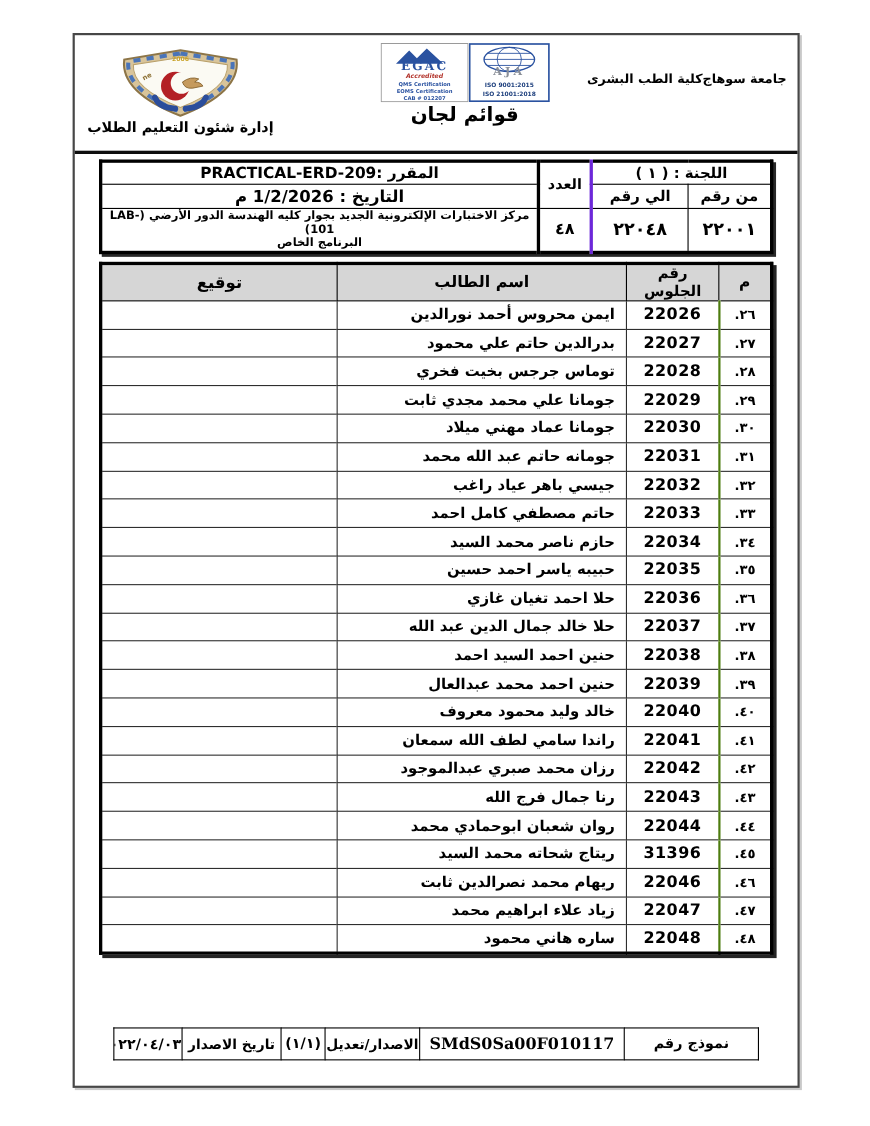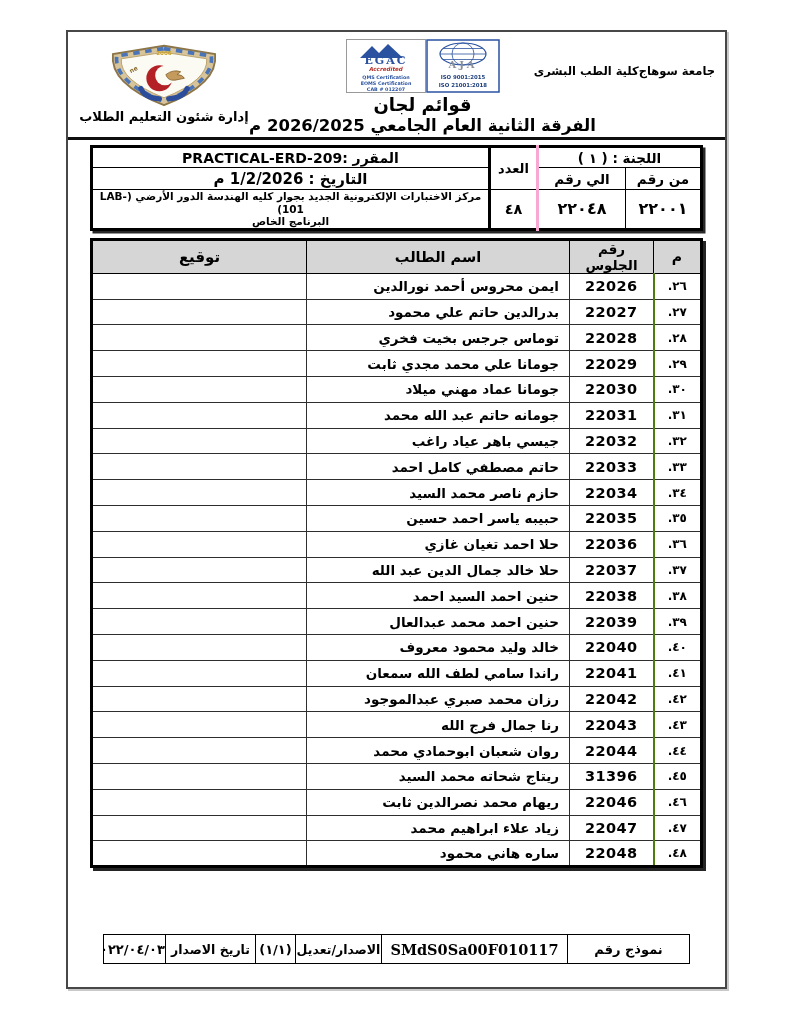--- a/index.html
+++ b/index.html
@@ -40,21 +40,21 @@
     border: 3px solid #000;
     box-shadow: 2.5px 2.5px 0 0 #282828;
   }
   .info-table td {
     border: 1.2px solid #000;
     text-align: center; font-weight: bold; overflow: hidden; white-space: nowrap;
   }
   td.committee { font-size: 13.5px; height: 21px; }
   td.range-label { font-size: 13.5px; height: 22px; }
   td.range-val { font-size: 16px; height: 27px; letter-spacing: 1px; }
-  td.cnt-label, td.cnt-val { border-right: 3px solid #f9a8d4; border-left: 3px solid #000; }
+  td.cnt-label, td.cnt-val { border-right: 3px solid #6d28d9; border-left: 3px solid #000; }
   td.cnt-label { font-size: 13px; }
   td.cnt-val { font-size: 14.5px; }
   td.course { font-size: 14px; }
   td.datec { font-size: 15px; text-align: center; }
   td.loc { font-size: 10.5px; line-height: 1.2; white-space: normal; }
   
   .main-table {
     width: 610px; margin: 7px auto 0;
     border: 3px solid #000;
     box-shadow: 3px 3px 0 0 #242424;
@@ -122,21 +122,20 @@
           <rect x="1" y="1" width="72" height="52" fill="#ffffff" stroke="#2a52a0" stroke-width="1.5"></rect>
           <ellipse cx="37" cy="15" rx="23" ry="11" fill="none" stroke="#2a52a0" stroke-width="1.2"></ellipse>
           <path d="M14 15 H60 M17 9.5 H57 M17 20.5 H57" stroke="#2a52a0" stroke-width="0.8" fill="none"></path>
           <ellipse cx="37" cy="15" rx="11" ry="11" fill="none" stroke="#2a52a0" stroke-width="0.8"></ellipse>
           <text x="37" y="29" text-anchor="middle" font-size="10" font-weight="bold" letter-spacing="3" fill="#8a8f98" font-family="DejaVu Serif, serif">AJA</text>
           <text x="37" y="40" text-anchor="middle" font-size="5.4" font-weight="bold" fill="#1d3f7d" font-family="DejaVu Sans, sans-serif">ISO 9001:2015</text>
           <text x="37" y="48" text-anchor="middle" font-size="5.4" font-weight="bold" fill="#1d3f7d" font-family="DejaVu Sans, sans-serif">ISO 21001:2018</text>
         </svg>
       </div>
       <div class="title1">قوائم لجان</div>
-      <div class="title2">الفرقة الثانية العام الجامعي 2026/2025 م</div>
     </div>
 
     <div class="dept-block">
       <svg viewBox="0 0 130 70" width="122" height="65">
         <path d="M65 3 L120 12 Q124 44 65 67 Q6 44 10 12 Z" fill="#d8c49a" stroke="#8d7547" stroke-width="2"></path>
         <path d="M65 6 L116 14 Q119 42 65 63 Q11 42 14 14 Z" fill="none" stroke="#4a74b8" stroke-width="4" stroke-dasharray="7 6"></path>
         <path d="M65 10 L111 17 Q113 40 65 59 Q17 40 19 17 Z" fill="#fbfaf3" stroke="#b9a06a" stroke-width="1"></path>
         <defs>
             <path id="arcp" d="M30 32 Q65 13 100 32" fill="none"></path>
           </defs>

